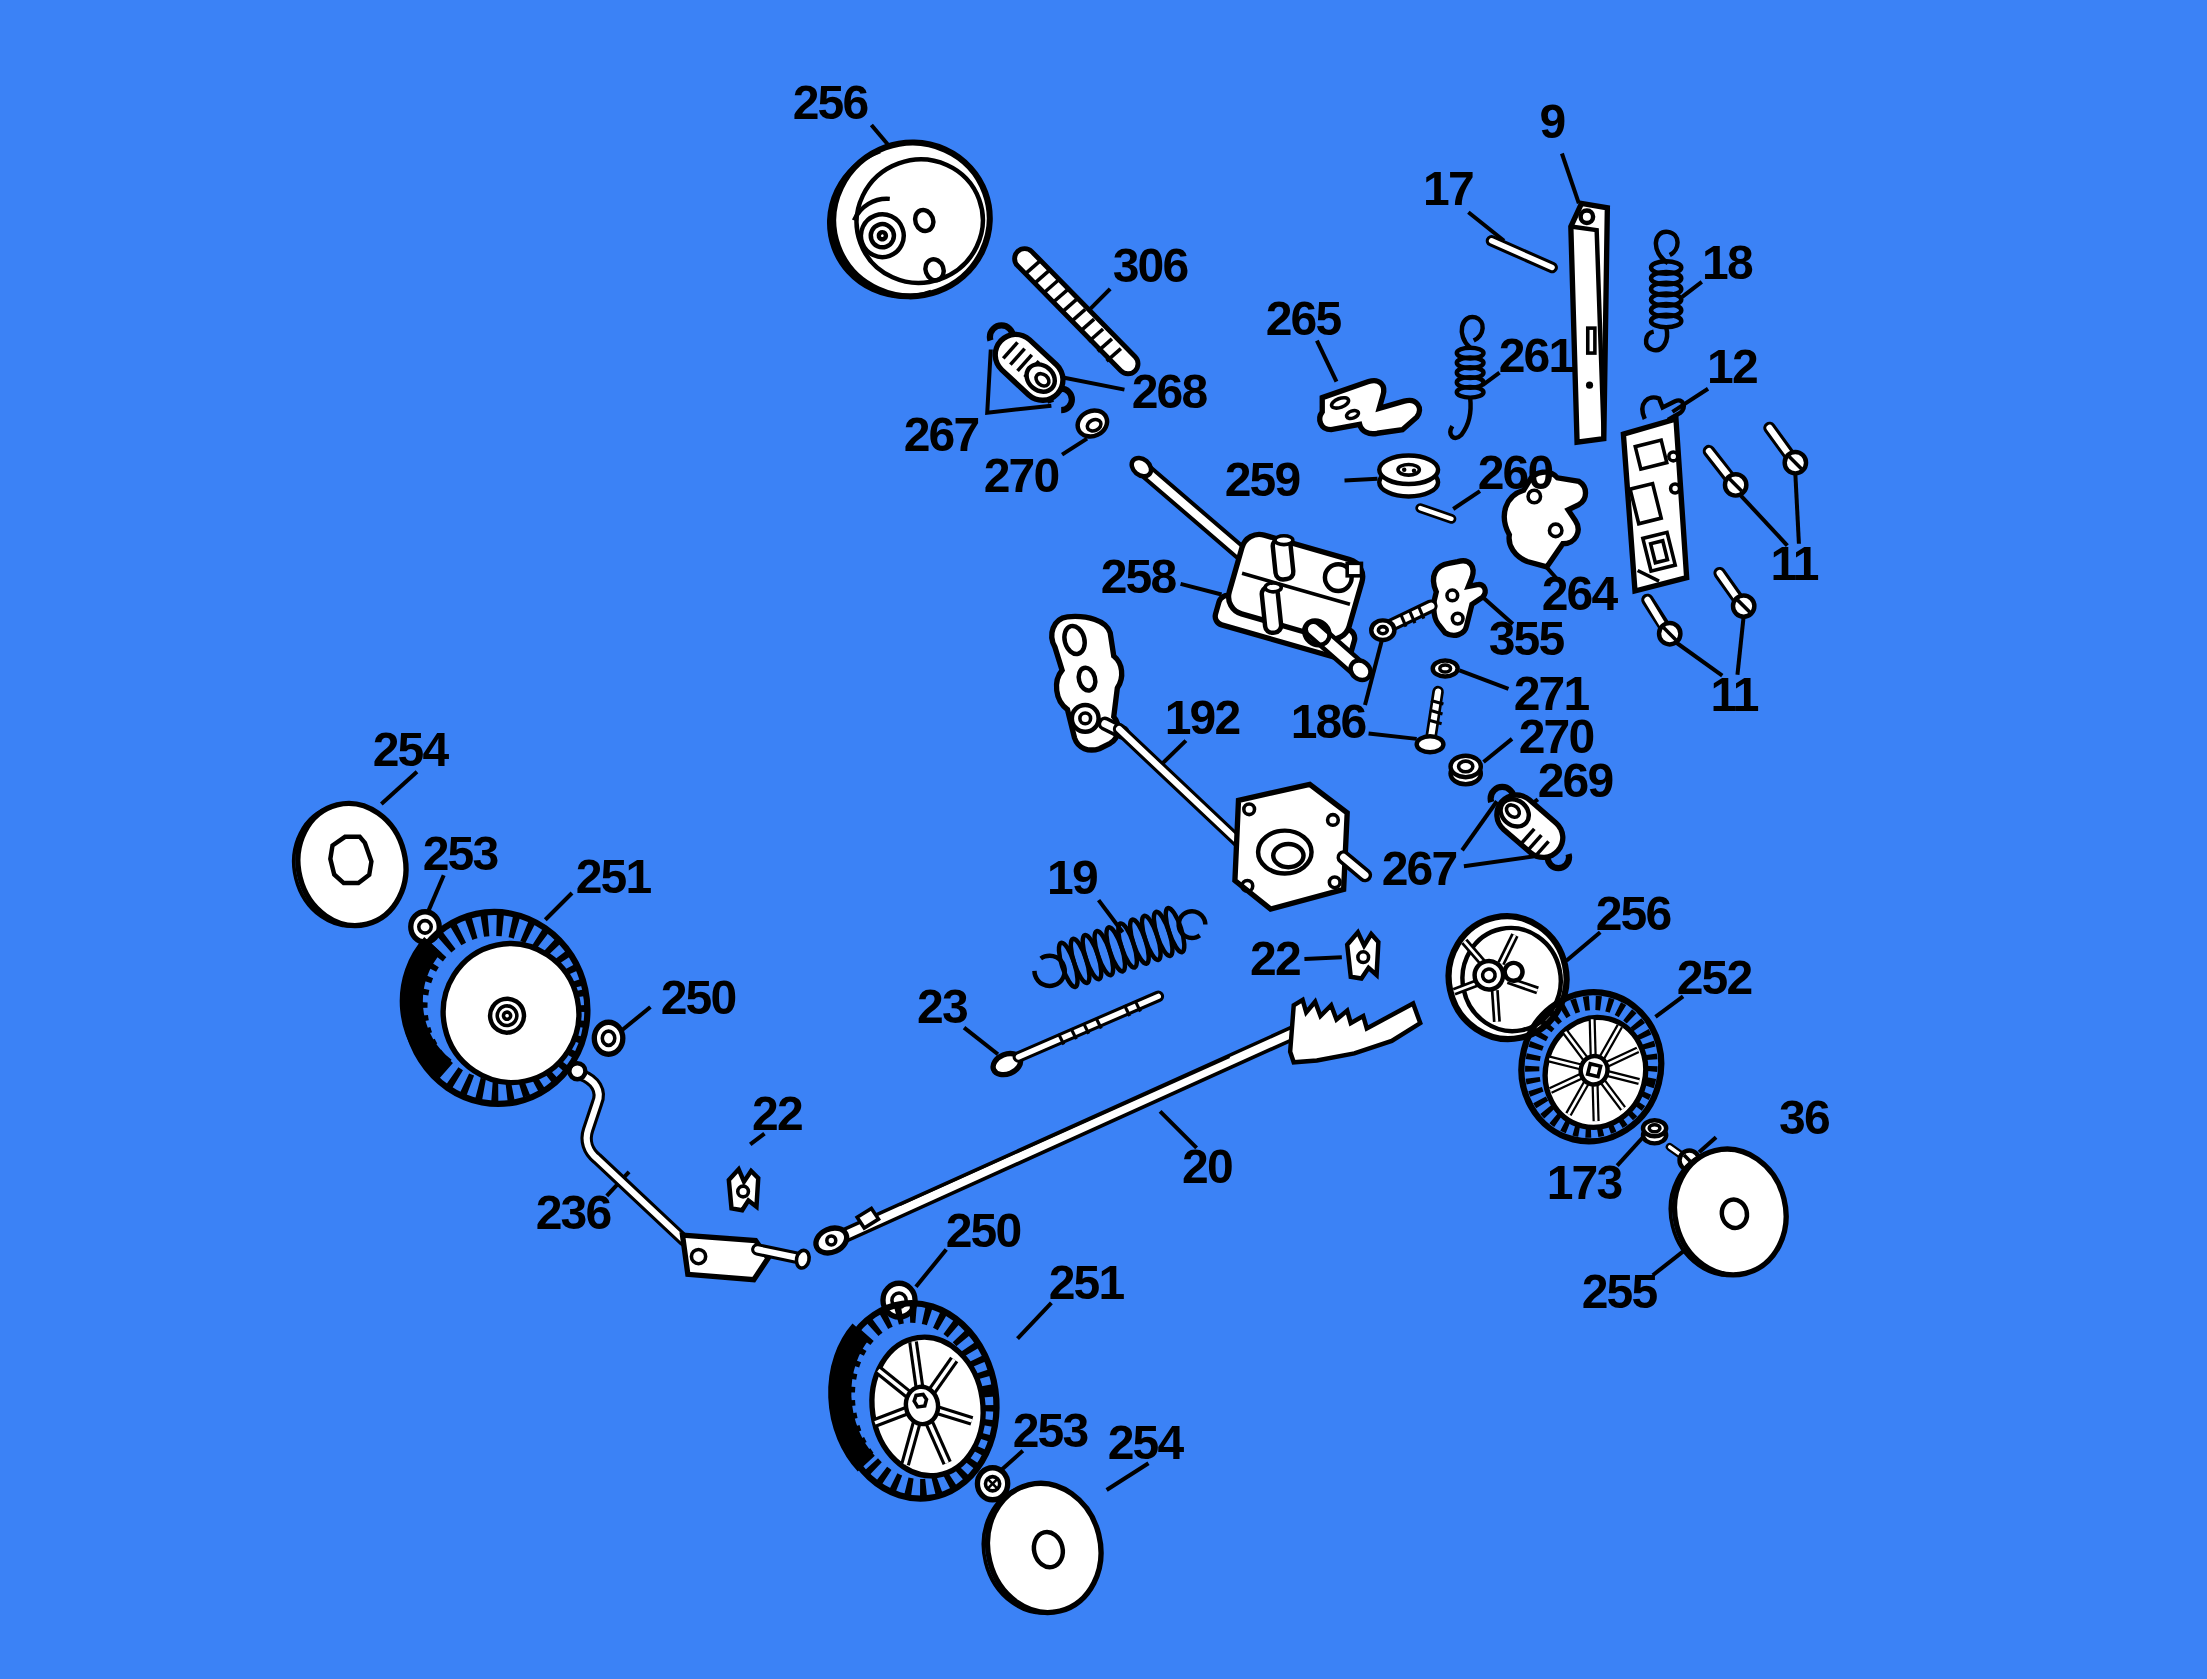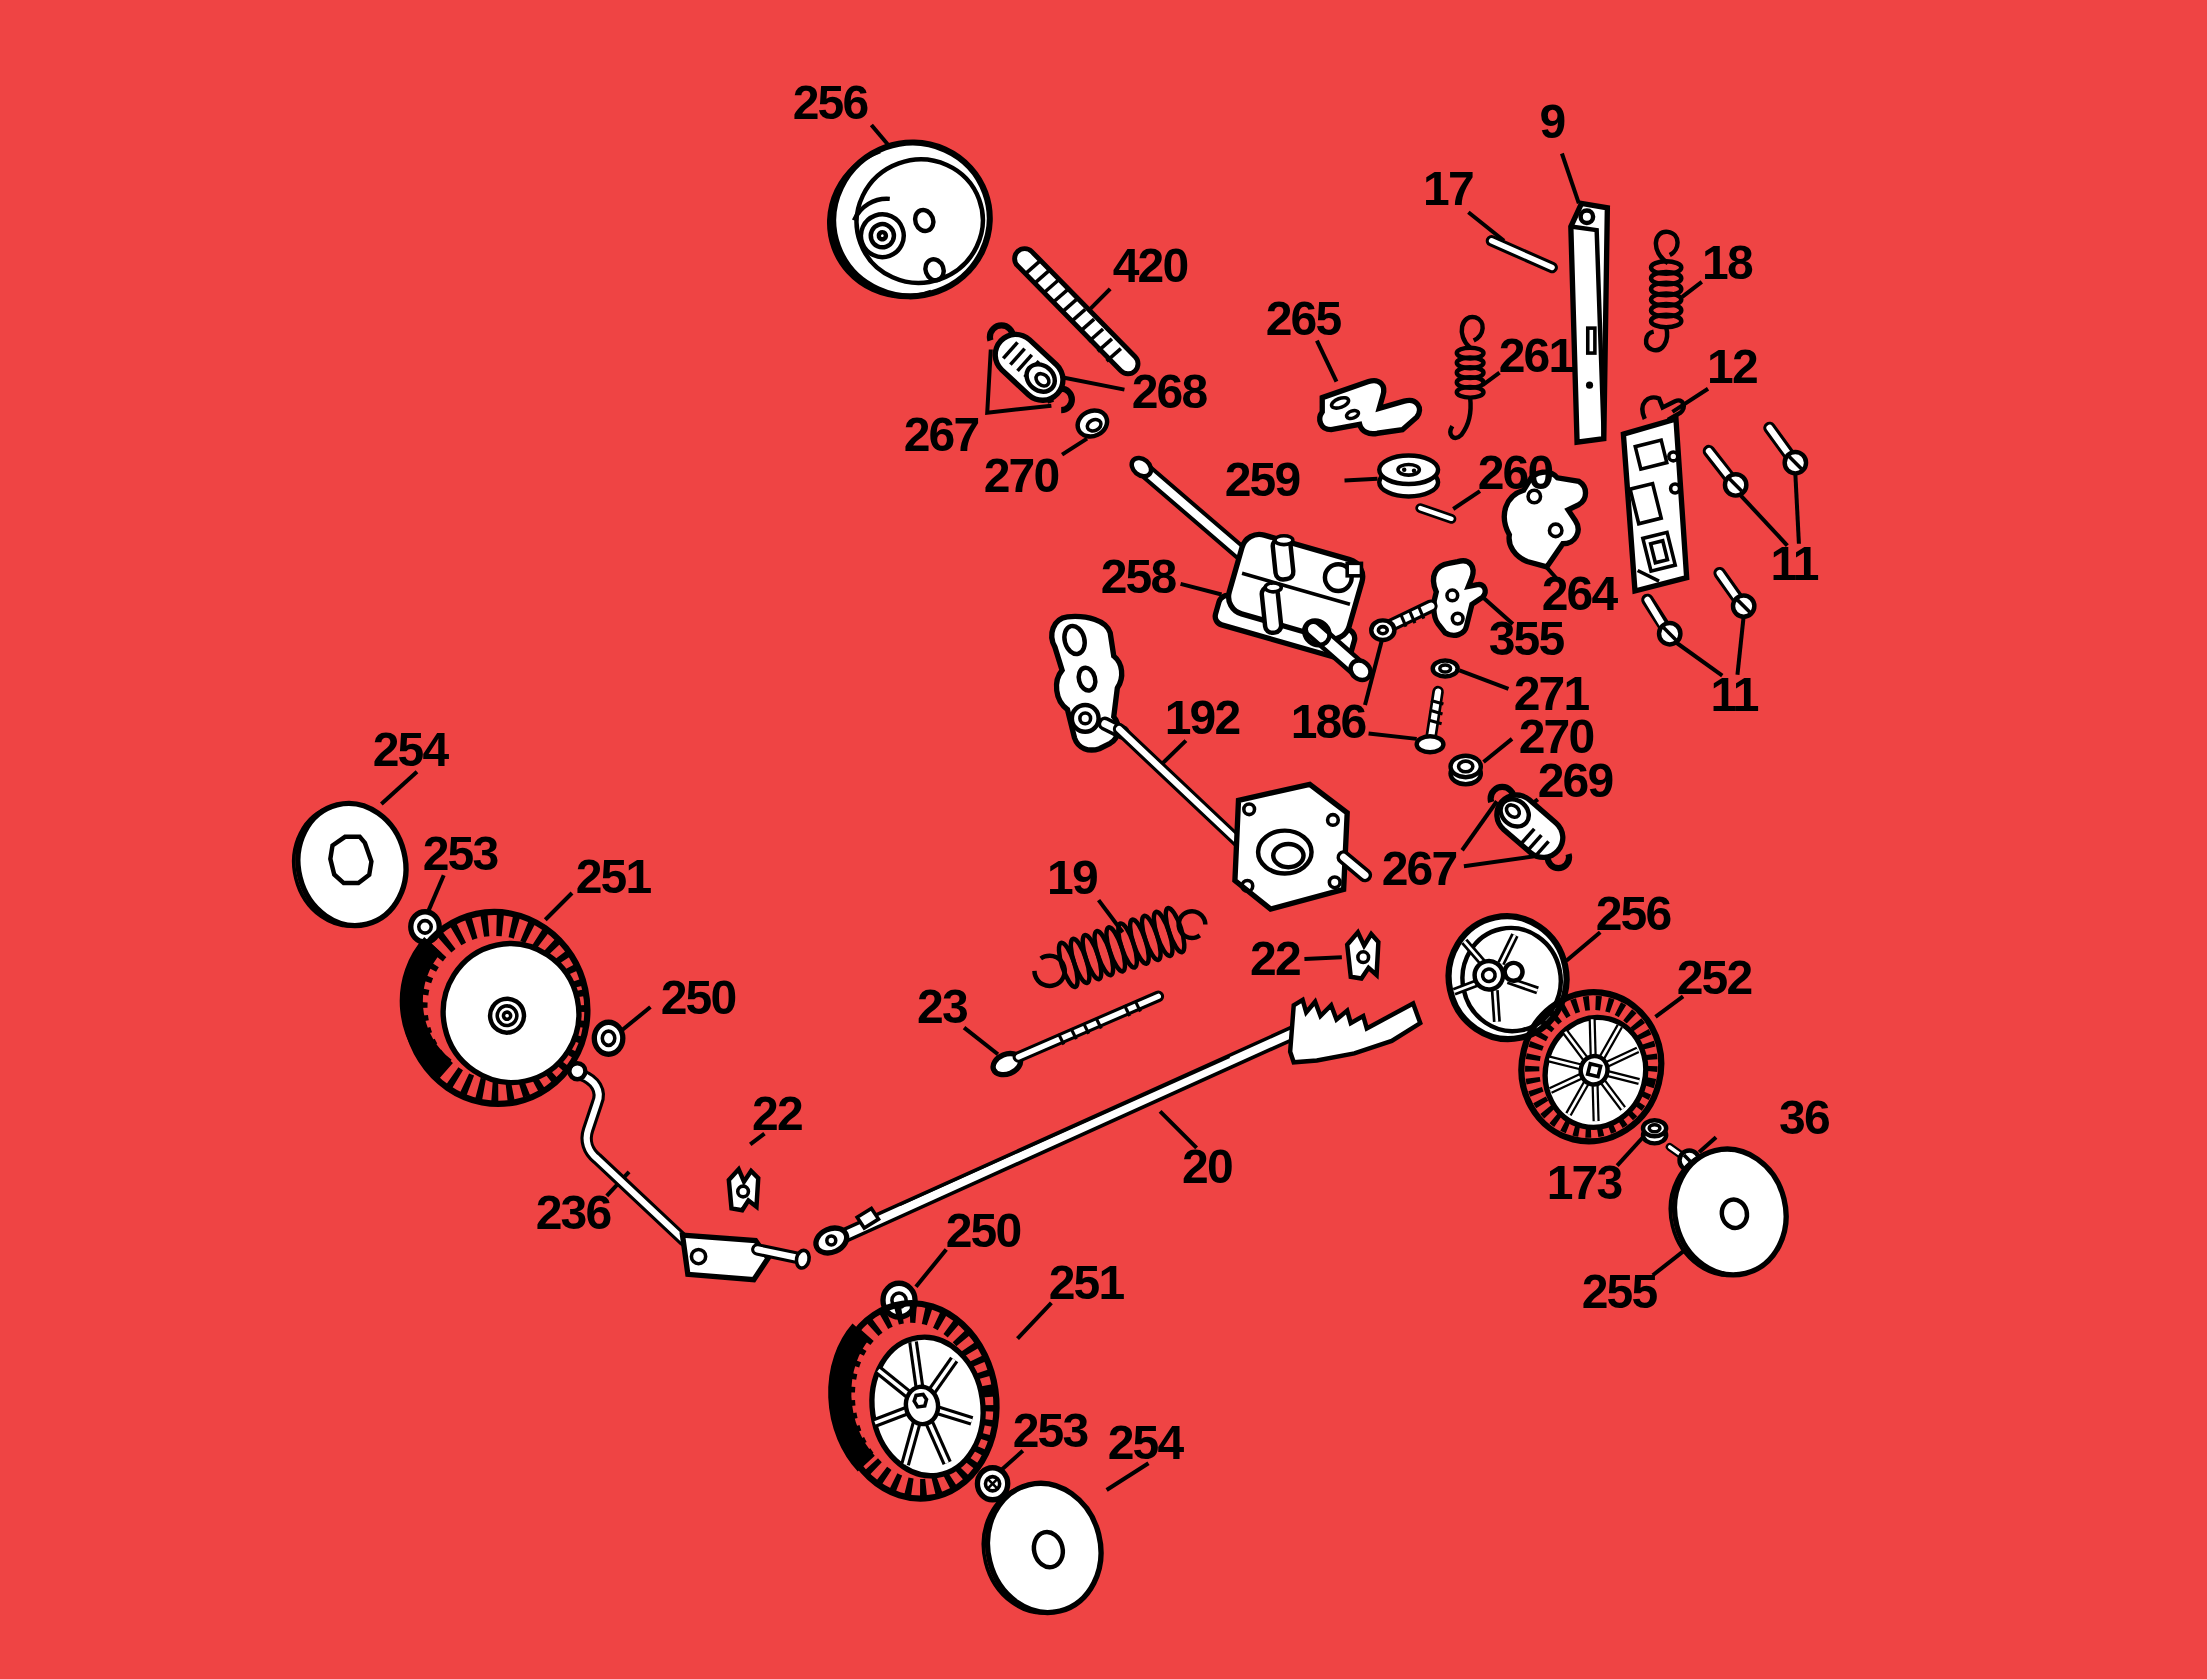--- a/index.html
+++ b/index.html
@@ -1,17 +1,17 @@
 <!DOCTYPE html>
 <html style="font-size:14.3px"><head>
 <meta charset="utf-8">
 <style>
   html,body{margin:0;padding:0;background:#e8e8e8;}
   .stage{
-    position:relative;width:2207px;height:1680px;background:#ef4444;
+    position:relative;width:2207px;height:1680px;background:#3b82f6;
     font-family:"Liberation Sans",sans-serif;overflow:hidden;
   }
   .stage svg{position:absolute;left:0;top:0;}
   .callout{
     position:absolute;transform:translate(-50%,-50%);
     font-weight:700;font-size:48px;letter-spacing:-1.8px;color:#000;
     white-space:nowrap;line-height:1;user-select:none;
   }
 </style>
 </head>
@@ -504,21 +504,21 @@
     <line x1="1890" y1="1296" x2="1902" y2="1308" stroke="#000" stroke-width="4"></line>
   </g>
   <g transform="rotate(-14 1942 1360)" stroke="#000" fill="#fff">
     <ellipse cx="1942" cy="1360" rx="62" ry="71" stroke-width="6"></ellipse>
     <path d="M1936,1290 A60,69 0 0 0 1936,1430" stroke-width="4" fill="none"></path>
     <ellipse cx="1946" cy="1363" rx="14" ry="16" stroke-width="5" fill="none"></ellipse>
   </g>
 </svg>
 
   <div class="callout" style="left:830px;top:103px">256</div>
-  <div class="callout" style="left:1150px;top:266px">420</div>
+  <div class="callout" style="left:1150px;top:266px">306</div>
   <div class="callout" style="left:1169px;top:392px">268</div>
   <div class="callout" style="left:941px;top:435px">267</div>
   <div class="callout" style="left:1021px;top:476px">270</div>
   <div class="callout" style="left:1448px;top:189px">17</div>
   <div class="callout" style="left:1552px;top:122px">9</div>
   <div class="callout" style="left:1727px;top:263px">18</div>
   <div class="callout" style="left:1303px;top:319px">265</div>
   <div class="callout" style="left:1536px;top:356px">261</div>
   <div class="callout" style="left:1732px;top:367px">12</div>
   <div class="callout" style="left:1262px;top:480px">259</div>

